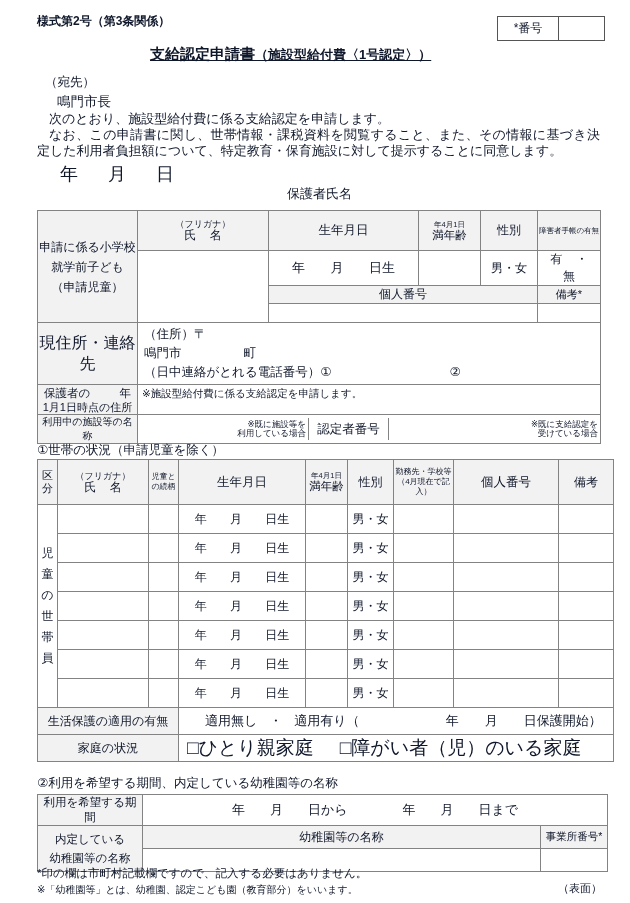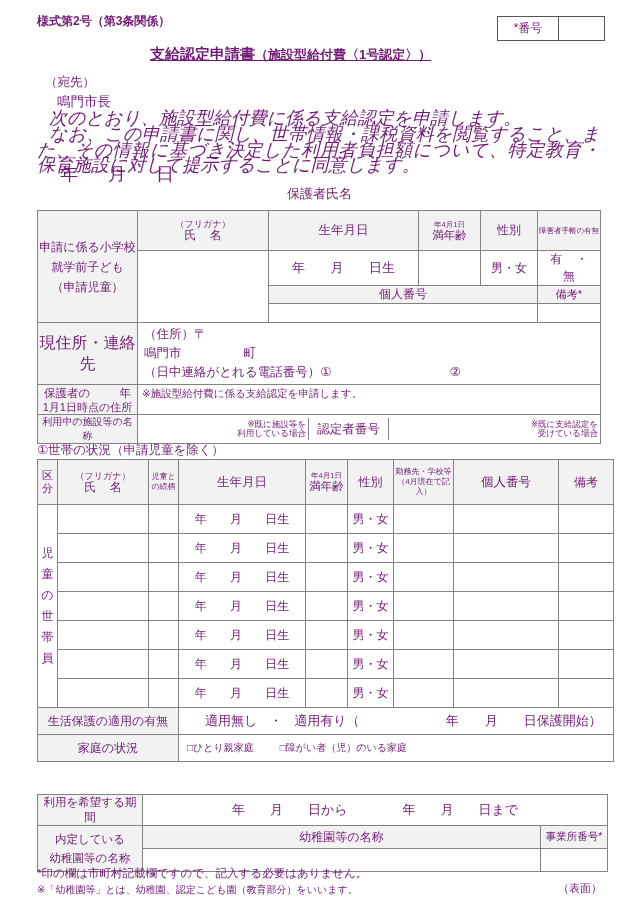--- a/index.html
+++ b/index.html
@@ -1,37 +1,37 @@
 <!DOCTYPE html>
 <html><head>
 <meta charset="utf-8">
 <style>
   html,body{margin:0;padding:0;background:#fff;}
   .page{position:relative;width:628px;height:903px;background:#ffffff;
-        font-family:"Liberation Sans","DejaVu Sans",sans-serif;color:#701a75;overflow:hidden;}
+        font-family:"Liberation Sans","DejaVu Sans",sans-serif;color:#0f172a;overflow:hidden;}
   .abs{position:absolute;}
 
   
   table{border-collapse:collapse;table-layout:fixed;}
   td{border:1px solid #838383;padding:0;font-size:12px;text-align:center;
      vertical-align:middle;overflow:hidden;}
   .shade{background:#f2f2f2;}
   .left{text-align:left;}
   .pre{white-space:pre-line;}
   .xs{font-size:8px;line-height:10px;}
   .xxs{font-size:7.5px;line-height:9px;}
 
   
   .form-code{font-size:12px;font-weight:bold;}
   .numbox{display:flex;width:108px;height:25px;border:1px solid #555;box-sizing:border-box;}
   .numbox .lbl{width:60px;border-right:1px solid #555;display:flex;align-items:center;justify-content:center;font-size:12px;}
   .numbox .val{flex:1;}
   .title{font-weight:bold;font-size:15px;white-space:nowrap;}
   .title .sub{font-size:13px;}
-  .para{width:563px;font-size:18px;line-height:15.8px;text-align:justify;font-style:italic;}
+  .para{width:563px;font-size:13px;line-height:15.8px;text-align:justify;}
   .para p{margin:0;text-indent:12px;}
   .datefield{font-size:18px;word-spacing:25px;}
 
   
   .ws10{word-spacing:10px;}
   .ws20{word-spacing:20px;}
   .ws22{word-spacing:22px;}
 
   .kana{font-size:9px;line-height:10px;}
   .hdr2{font-size:12px;line-height:13px;}
@@ -309,27 +309,28 @@
           <td></td>
     </tr>
     <tr style="height:27px;">
       <td colspan="3" class="shade">生活保護の適用の有無</td>
       <td colspan="6" class="left welfare" style="font-size:13px;">
         <span>適用無し</span><span class="g1">・</span><span class="g2">適用有り（</span><span class="g3">年</span><span class="g4">月</span><span class="g5">日保護開始）</span>
       </td>
     </tr>
     <tr style="height:27px;">
       <td colspan="3" class="shade">家庭の状況</td>
-      <td colspan="6" class="left family" style="font-size:10px;border-radius:13px;">
+      <td colspan="6" class="left family" style="font-size:19px;border-radius:13px;">
         <span class="o1">□ひとり親家庭</span><span class="o2">□障がい者（児）のいる家庭</span>
       </td>
     </tr>
   </tbody>
     </table>
 
+  <div class="abs sectitle" style="left:37px;top:775px;">②利用を希望する期間、内定している幼稚園等の名称</div>
 
   <table class="abs" style="left:37px;top:794px;width:570px;">
     <colgroup>
         <col style="width:105px">
         <col style="width:398px">
         <col style="width:67px">
       </colgroup>
     <tbody>
         <tr style="height:24px;">
       <td class="shade" style="font-size:11.5px;">利用を希望する期間</td>

